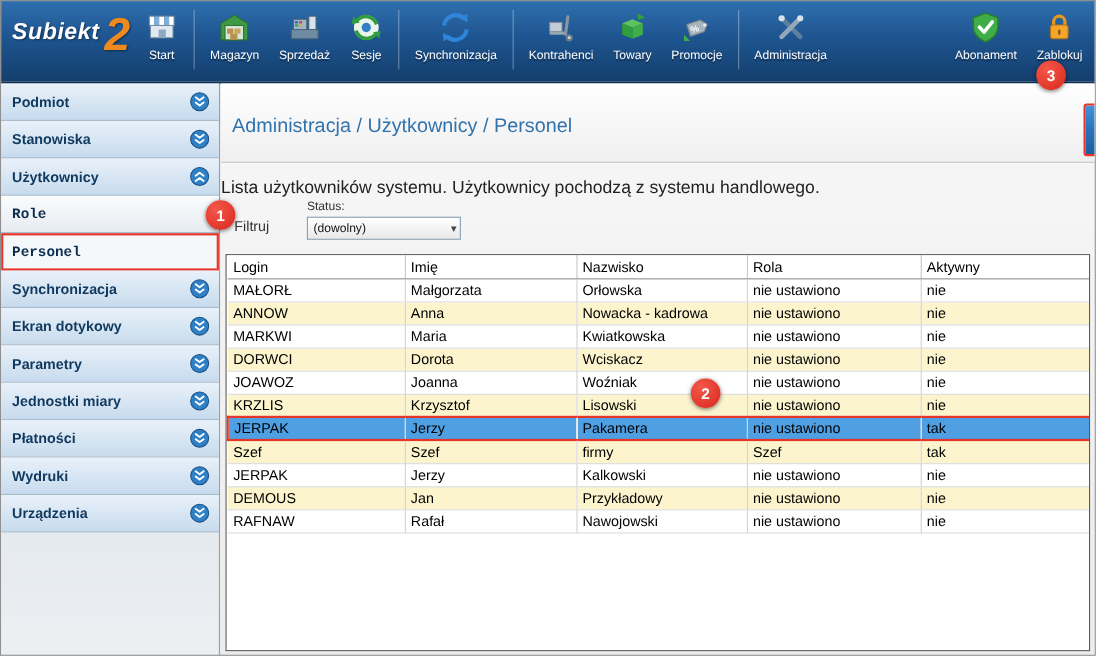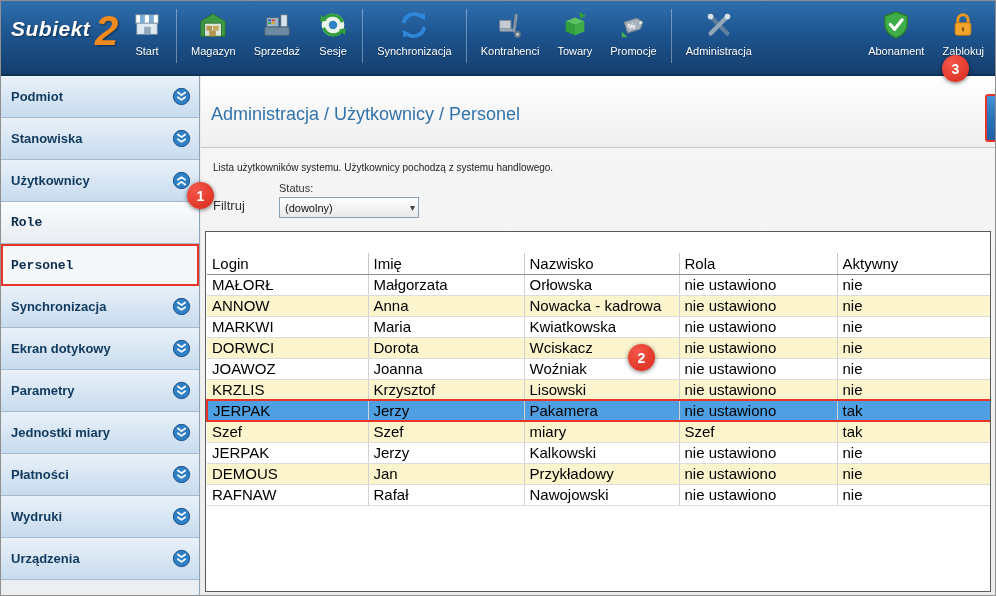--- a/index.html
+++ b/index.html
@@ -24,21 +24,21 @@
              padding:3px 9px 0; color:#fff; font-size:11px; cursor:pointer; white-space:nowrap; }
   .tb-item .ico { width:30px; height:30px; margin-bottom:5px; }
   .tb-item .ico svg { width:30px; height:30px; display:block; }
   .tb-label { text-shadow:0 1px 1px rgba(0,0,0,.4); }
   .tb-div { width:1px; height:54px; background:rgba(255,255,255,.35); margin:2px 5px 0; }
 
   
   .sidebar { position:absolute; left:0; top:75px; width:199px; height:521px;
              background:linear-gradient(180deg,#bfcfdf 0%, #dfe6ec 60%, #eceff2 100%);
              border-right:1px solid #8fa3b5; }
-  .sb-item { height:42px; display:flex; align-items:center; justify-content:space-between;
+  .sb-item { height:34px; display:flex; align-items:center; justify-content:space-between;
              padding:0 8px 0 10px; font-size:13px; font-weight:bold; color:#10395f;
              background:linear-gradient(180deg,#e9f1f9 0%, #c7dbee 100%);
              border-bottom:1px solid #a7bbcc; cursor:pointer; }
   .sb-item.sub { background:linear-gradient(180deg,#fafcfd 0%, #e7ecf1 100%); color:#0d2d4e;font-family:Liberation Mono, monospace; }
   .sb-item.selected { background:#f5f8fb; border:2px solid #e8352a; padding:0 8px 0 8px; }
   .chev { width:19px; height:19px; flex:0 0 19px; }
   .chev svg { display:block; }
   .chev.up { transform:rotate(180deg); }
 
   
@@ -46,32 +46,32 @@
           background:linear-gradient(180deg,#f7f7f7,#ececec); }
   .main-header { position:relative; height:72px; border-bottom:1px solid #c6c6c6;
                  background:linear-gradient(180deg,#ffffff,#efefef); }
   .breadcrumb { position:absolute; left:10px; top:28px; font-size:18px; color:#3173ad; }
   .popraw { position:absolute; right:3px; top:18px; width:74px; height:48px;
             border:2px solid #e8352a; border-radius:3px; cursor:pointer;
             background:linear-gradient(180deg,#4493d8 0%, #2a73b8 50%, #1d5fa2 100%);
             display:flex; flex-direction:column; align-items:center; justify-content:center; }
   .popraw-label { color:#fff; font-size:15px; font-weight:bold; }
   .popraw-key { color:#e8f0f8; font-size:10px; }
-  .desc { position:absolute; left:12px; top:86px; font-size:10px; color:#222; }
+  .desc { position:absolute; left:0; top:86px; font-size:16px; color:#222; }
   .filter-label { position:absolute; left:12px; top:122px; font-size:13px; color:#333; }
   .status-label { position:absolute; left:78px; top:106px; font-size:11px; color:#333; }
   .dropdown { position:absolute; left:78px; top:121px; width:140px; height:21px;
               background:linear-gradient(180deg,#ffffff,#e9e9e9); border:1px solid #8aa0b5;
               font-size:11px; display:flex; align-items:center; justify-content:space-between;
               padding:0 3px 0 5px; cursor:pointer; color:#111; }
   .dd-chev { font-size:10px; color:#444; }
 
   .table-wrap { position:absolute; left:4px; top:155px; width:786px; bottom:5px;
                 background:#fff; border:1px solid #5a5a5a; overflow:hidden; }
-  table { width:100%; border-collapse:collapse; table-layout:fixed; font-size:15px; color:#000;margin-top:21px; }
+  table { width:100%; border-collapse:collapse; table-layout:fixed; font-size:13px; color:#000; }
   th { height:21px; font-weight:normal; text-align:left; padding:0 5px; background:#fff;
        border-right:1px solid #c8c8c8; border-bottom:1px solid #8f8f8f;
        overflow:hidden; white-space:nowrap; }
   th:last-child { border-right:none; }
   td { height:21px; padding:0 5px; border-right:1px solid #d2d2d2; border-bottom:1px solid #dcdcdc;
        overflow:hidden; white-space:nowrap; }
   td:last-child { border-right:none; }
   tr.odd td { background:#fbf4cd; }
   tr.selected-row td { background:#4f9fe3; border-top:2px solid #e8352a; border-bottom:2px solid #e8352a; }
   tr.selected-row td:first-child { border-left:2px solid #e8352a; }
@@ -416,21 +416,21 @@
             <tr class=" selected-row">
               <td>JERPAK</td>
               <td>Jerzy</td>
               <td>Pakamera</td>
               <td>nie ustawiono</td>
               <td>tak</td>
             </tr>
             <tr class="odd">
               <td>Szef</td>
               <td>Szef</td>
-              <td>miary</td>
+              <td>firmy</td>
               <td>Szef</td>
               <td>tak</td>
             </tr>
             <tr class="">
               <td>JERPAK</td>
               <td>Jerzy</td>
               <td>Kalkowski</td>
               <td>nie ustawiono</td>
               <td>nie</td>
             </tr>

